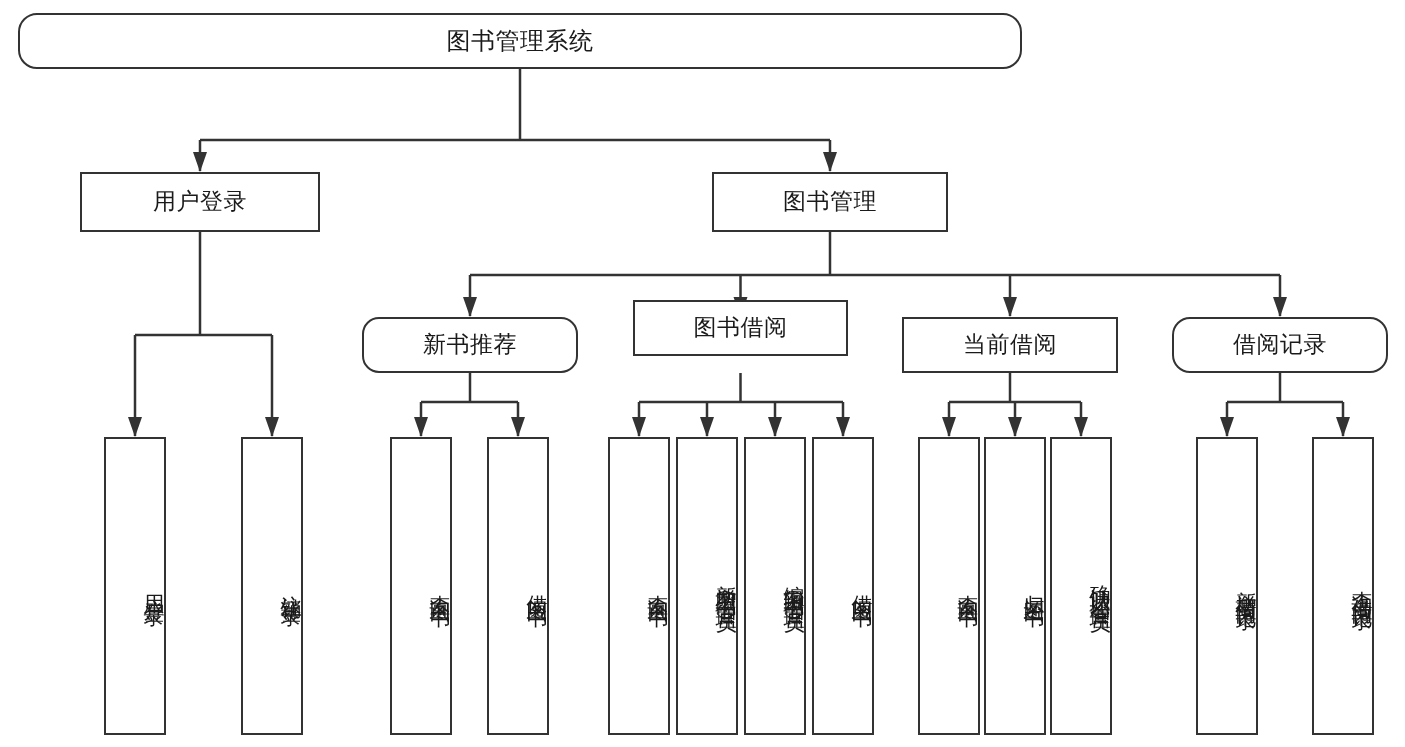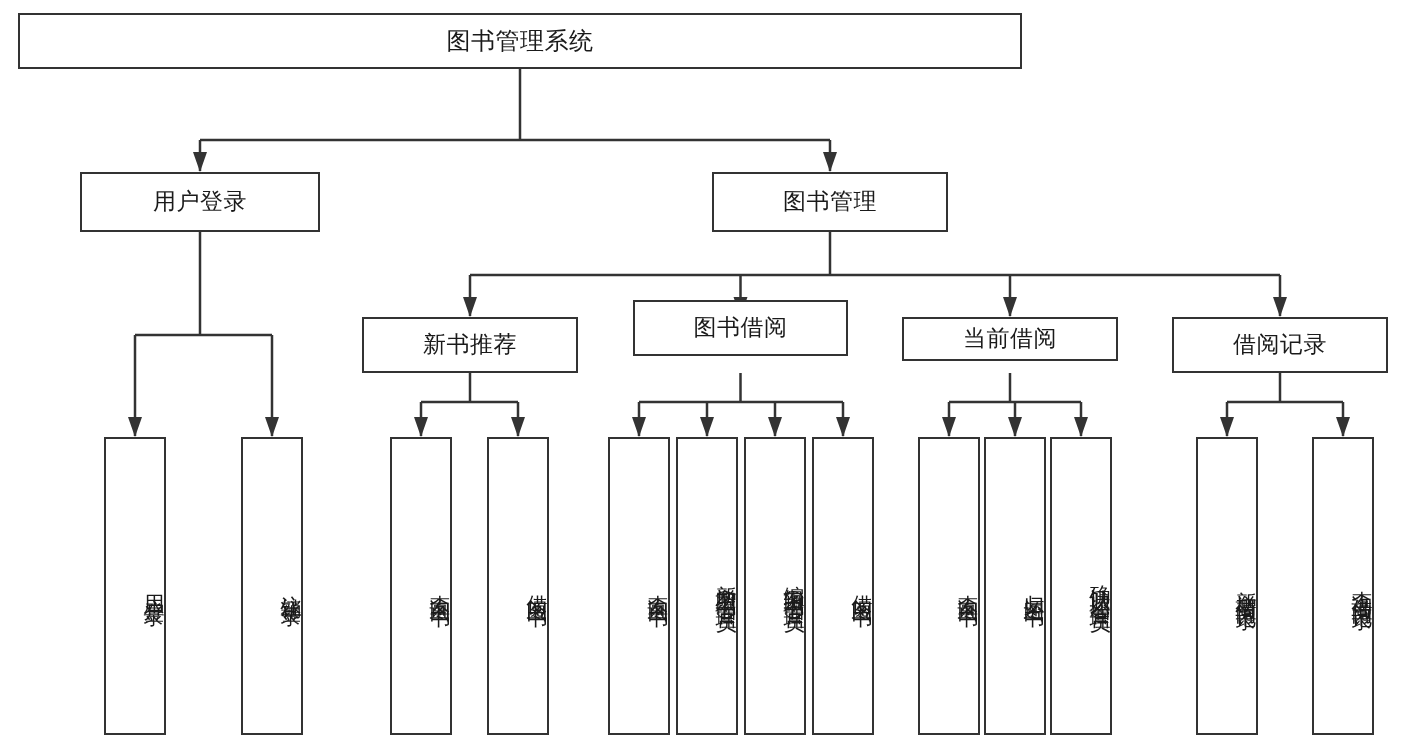--- a/index.html
+++ b/index.html
@@ -121,39 +121,39 @@
       <line x1="1081" y1="402" x2="1081" y2="436" stroke="#333333" stroke-width="2.5"></line>
       <polygon points="1074,417 1088,417 1081,437" fill="#333333"></polygon>
       <line x1="1280" y1="373" x2="1280" y2="402" stroke="#333333" stroke-width="2.5"></line>
       <line x1="1227" y1="402" x2="1343" y2="402" stroke="#333333" stroke-width="2.5"></line>
       <line x1="1227" y1="402" x2="1227" y2="436" stroke="#333333" stroke-width="2.5"></line>
       <polygon points="1220,417 1234,417 1227,437" fill="#333333"></polygon>
       <line x1="1343" y1="402" x2="1343" y2="436" stroke="#333333" stroke-width="2.5"></line>
       <polygon points="1336,417 1350,417 1343,437" fill="#333333"></polygon>
     </svg>
   <div id="nodes-layer">
-      <div class="node h root" style="left: 18px; top: 13px; width: 1004px; height: 56px;">
+      <div class="node h root" style="left: 18px; top: 13px; width: 1004px; height: 56px; border-radius: 19px;">
         <span class="htext">图书管理系统</span>
       </div>
       <div class="node h" style="left: 80px; top: 172px; width: 240px; height: 60px;">
         <span class="htext">用户登录</span>
       </div>
       <div class="node h" style="left: 712px; top: 172px; width: 236px; height: 60px;">
         <span class="htext">图书管理</span>
       </div>
-      <div class="node h" style="left: 362px; top: 317px; width: 216px; height: 56px;">
+      <div class="node h" style="left: 362px; top: 317px; width: 216px; height: 56px; border-radius: 17px;">
         <span class="htext">新书推荐</span>
       </div>
       <div class="node h" style="left: 633px; top: 300px; width: 215px; height: 56px;">
         <span class="htext">图书借阅</span>
       </div>
-      <div class="node h" style="left: 902px; top: 317px; width: 216px; height: 44px;">
+      <div class="node h" style="left: 902px; top: 317px; width: 216px; height: 56px;">
         <span class="htext">当前借阅</span>
       </div>
-      <div class="node h" style="left: 1172px; top: 317px; width: 216px; height: 56px;">
+      <div class="node h" style="left: 1172px; top: 317px; width: 216px; height: 56px; border-radius: 18px;">
         <span class="htext">借阅记录</span>
       </div>
       <div class="node v" style="left: 104px; top: 437px; width: 62px; height: 298px;">
         <span class="vtext">用户登录</span>
       </div>
       <div class="node v" style="left: 241px; top: 437px; width: 62px; height: 298px;">
         <span class="vtext">注销登录</span>
       </div>
       <div class="node v" style="left: 390px; top: 437px; width: 62px; height: 298px;">
         <span class="vtext">查询图书</span>

